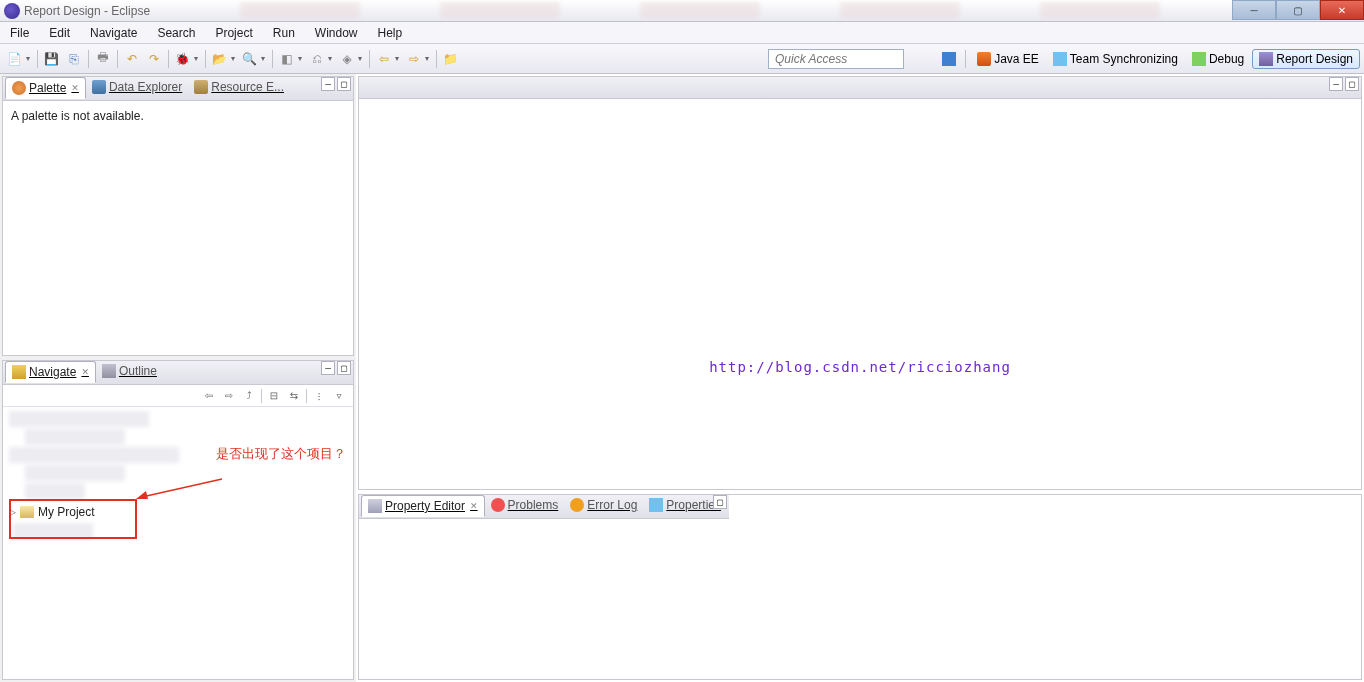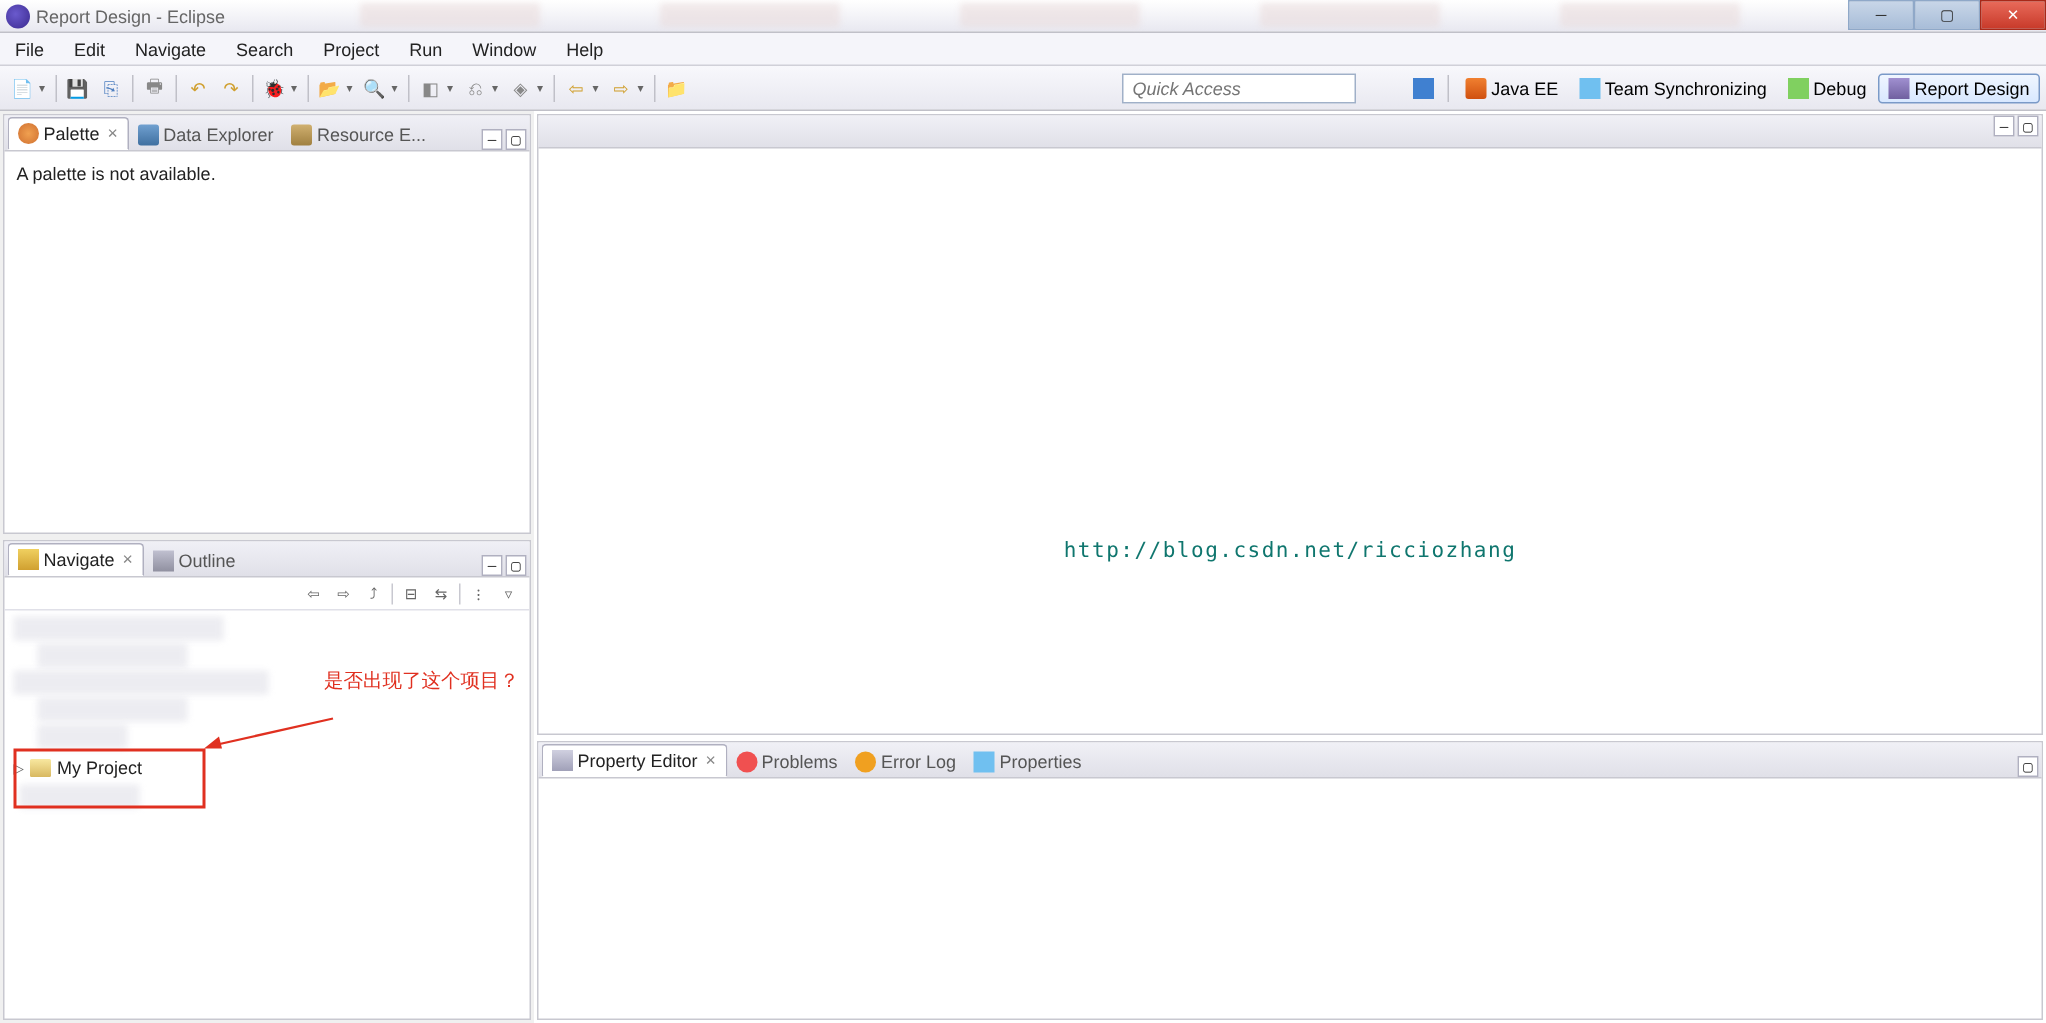--- a/index.html
+++ b/index.html
@@ -18,34 +18,34 @@
 
 
 .menubar { height: 22px; background: #f5f5fa; display: flex; align-items: center; padding: 0 0; border-bottom: 1px solid #d0d0d8; }
 .menubar .menu-item { padding: 2px 10px; color: #222; cursor: default; }
 
 
 .toolbar { height: 30px; background: linear-gradient(#f8f8fc, #e8e8f0); display: flex; align-items: center; padding: 0 4px; border-bottom: 1px solid #c0c0c8; position: relative; }
 .tb-btn { width: 20px; height: 20px; margin: 0 1px; display: flex; align-items: center; justify-content: center; border-radius: 2px; cursor: pointer; }
 .tb-arrow { width: 8px; font-size: 8px; color: #666; }
 .tb-sep { width: 1px; height: 18px; background: #c0c0c8; margin: 0 3px; }
-.quick-access { position: absolute; right: 460px; width: 156px; height: 20px; border: 1px solid #a0b0c8; background: #fff; padding: 1px 6px; color: #b91c1c; font-style: italic; }
+.quick-access { position: absolute; right: 460px; width: 136px; height: 20px; border: 1px solid #a0b0c8; background: #fff; padding: 1px 6px; color: #b91c1c; font-style: italic; }
 .perspective-area { position: absolute; right: 4px; display: flex; align-items: center; gap: 2px; justify-content: space-between; }
 .persp-btn { padding: 2px 6px; display: flex; align-items: center; gap: 3px; border-radius: 3px; cursor: pointer; }
 .persp-btn.active { border: 1px solid #7a9ac8; background: linear-gradient(#f0f6ff, #d8e8ff); }
 .persp-icon { width: 14px; height: 14px; display: inline-block; }
 
 
 .workspace { display: flex; height: calc(100% - 74px); }
 .left-col { width: 356px; display: flex; flex-direction: column; }
 .right-col { flex: 1; display: flex; flex-direction: column; background: #fff; }
 
 
 .view { border: 1px solid #c8c8d0; background: #fff; margin: 2px; display: flex; flex-direction: column; }
-.view-tabbar { height: 24px; background: linear-gradient(#f0f0f6, #e0e0e8); display: flex; align-items: flex-end; border-bottom: 1px solid #c8c8d0; padding: 0 2px; position: relative; }
+.view-tabbar { height: 24px; background: linear-gradient(#f0f0f6, #e0e0e8); display: flex; align-items: flex-start; border-bottom: 1px solid #c8c8d0; padding: 0 2px; position: relative; text-decoration: underline; }
 .view-tab { padding: 3px 6px; display: flex; align-items: center; gap: 3px; font-size: 11px; color: #555; cursor: pointer; }
 .view-tab.active { background: #fff; border: 1px solid #b0b0c0; border-bottom: 1px solid #fff; border-radius: 3px 3px 0 0; color: #222; }
 .view-tab .tab-icon { width: 14px; height: 14px; display: inline-block; }
 .view-tab .close-x { font-size: 9px; margin-left: 2px; color: #888; }
 .view-ctrls { position: absolute; right: 2px; display: flex; gap: 2px; }
 .view-ctrl { width: 14px; height: 14px; border: 1px solid #b0b0c0; background: #fff; font-size: 8px; display: flex; align-items: center; justify-content: center; cursor: pointer; }
 .view-body { flex: 1; padding: 8px; color: #222; overflow: hidden; position: relative; }
 
 .left-top { flex: 0 0 280px; }
 .left-bottom { flex: 1; }
@@ -62,24 +62,24 @@
 .blur-item.w2 { width: 100px; margin-left: 20px; }
 .project-row { display: flex; align-items: center; gap: 4px; padding: 2px 4px; margin-top: 4px; }
 .project-row .expand { font-size: 9px; color: #666; }
 .project-row .folder-icon { width: 14px; height: 12px; background: linear-gradient(#f8e8a0, #d8b860); border-radius: 1px; position: relative; }
 .red-box { position: absolute; border: 2px solid #e03020; pointer-events: none; }
 
 
 .editor-area { flex: 1; position: relative; background: #fff; border: 1px solid #c8c8d0; margin: 2px; }
 .editor-tabbar { height: 22px; background: linear-gradient(#f0f0f6, #e0e0e8); border-bottom: 1px solid #c8c8d0; position: relative; }
 .editor-body { position: relative; height: calc(100% - 22px); }
-.watermark { position: absolute; left: 50%; top: 260px; transform: translateX(-50%); color: #0f766e; font-family: monospace; font-size: 14px; letter-spacing: 1px; }
-
-
-.bottom-panel { flex: 0 0 186px; border: 1px solid #c8c8d0; margin: 2px; background: #fff; display: flex; flex-direction: column; }
+.watermark { position: absolute; left: 50%; top: 260px; transform: translateX(-50%); color: #6d28d9; font-family: monospace; font-size: 14px; letter-spacing: 1px; }
+
+
+.bottom-panel { flex: 0 0 186px; border: 1px solid #c8c8d0; margin: 2px; background: #fff; display: flex; flex-direction: row; }
 
 
 .annotation { position: absolute; color: #e03020; font-size: 13px; z-index: 100; }
 .arrow-line { stroke: #e03020; stroke-width: 1.5; fill: none; }
 .arrow-head { fill: #e03020; }
 
 
 .ic-palette { background: radial-gradient(circle, #f0a050, #d07030); border-radius: 50%; }
 .ic-data { background: linear-gradient(#70a0d0, #4070a0); border-radius: 2px; }
 .ic-resource { background: linear-gradient(#d0b070, #a08040); border-radius: 2px; }

